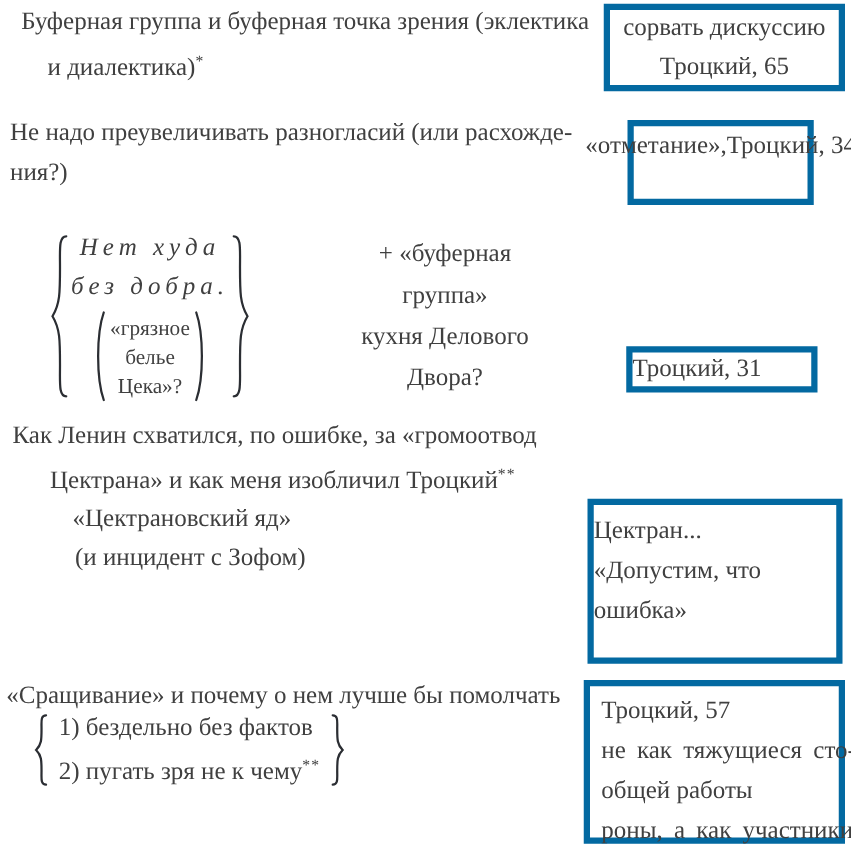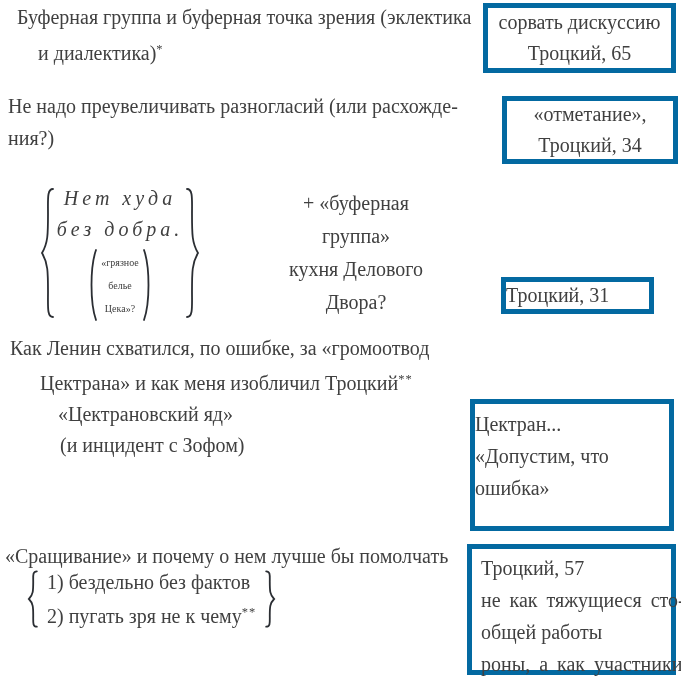--- a/index.html
+++ b/index.html
@@ -20,33 +20,33 @@
   #s4 .l2 { margin-left:30px; }
   #s4 .l3 { margin-left:48px; }
   #s4 .l4 { margin-left:50px; }
   #s5h { left:5px; top:541px; line-height:30px; }
 
   
   #fig1 { left:38px; top:183px; height:140px; display:flex; align-items:center; }
   .fig-body { width:124px; margin:0 2px; display:flex; flex-direction:column; align-items:center; }
   .saying { font-style:italic; letter-spacing:4px; line-height:31px; white-space:nowrap; }
   .paren-row { display:flex; align-items:center; margin-top:2px; }
-  .paren-col { font-size:10px; line-height:23px; text-align:center; margin:0 3px; }
+  .paren-col { font-size:17px; line-height:23px; text-align:center; margin:0 3px; }
 
   
   #note1 { left:256px; top:187px; width:200px; text-align:center; line-height:33px;font-family:Liberation Serif, serif; }
 
   
   #fig2 { left:26px; top:567px; display:flex; align-items:center; }
   #fig2 .items { margin:0 8px; line-height:30px; }
 
   
   .mbox { position:absolute; border:5px solid #0369a1; box-sizing:border-box; background:#fff; }
   #box1 { left:483px; top:3px;   width:193px; height:70px;  display:flex; flex-direction:column; justify-content:center; text-align:center; line-height:31px; }
-  #box2 { left:502px; top:96px;  width:176px; height:68px;  display:flex; flex-direction:column; justify-content:center; text-align:center; line-height:31px;align-items:center; }
+  #box2 { left:502px; top:96px;  width:149px; height:68px;  display:flex; flex-direction:row; justify-content:center; text-align:center; line-height:31px; }
   #box3 { left:501px; top:277px; width:153px; height:37px;  display:flex; flex-direction:column; justify-content:center; line-height:29px; }
   #box4 { left:470px; top:399px; width:204px; height:132px; padding:4px 6px 0 0; line-height:32px; }
   #box4 .indent { margin-left:28px; }
   #box5 { left:467px; top:544px; width:209px; height:131px; padding:3px 9px 0 9px; line-height:32px; }
   #box5 .just { word-spacing:4px; }
 
   svg.glyph { display:block; }
   svg.glyph path { fill:none; stroke:#2b2e33; stroke-width:1.8; stroke-linecap:round; vector-effect:non-scaling-stroke; }
 </style>
 </head>

